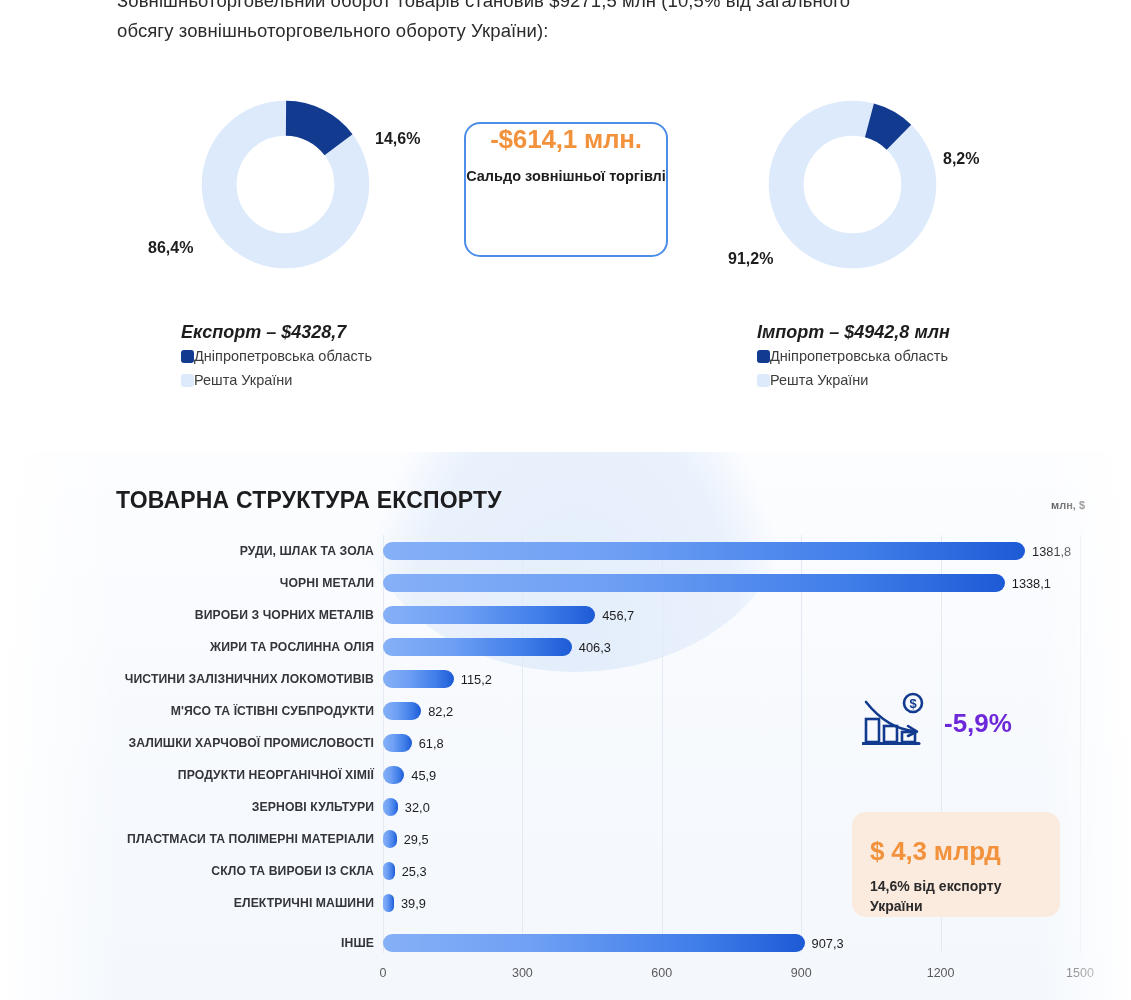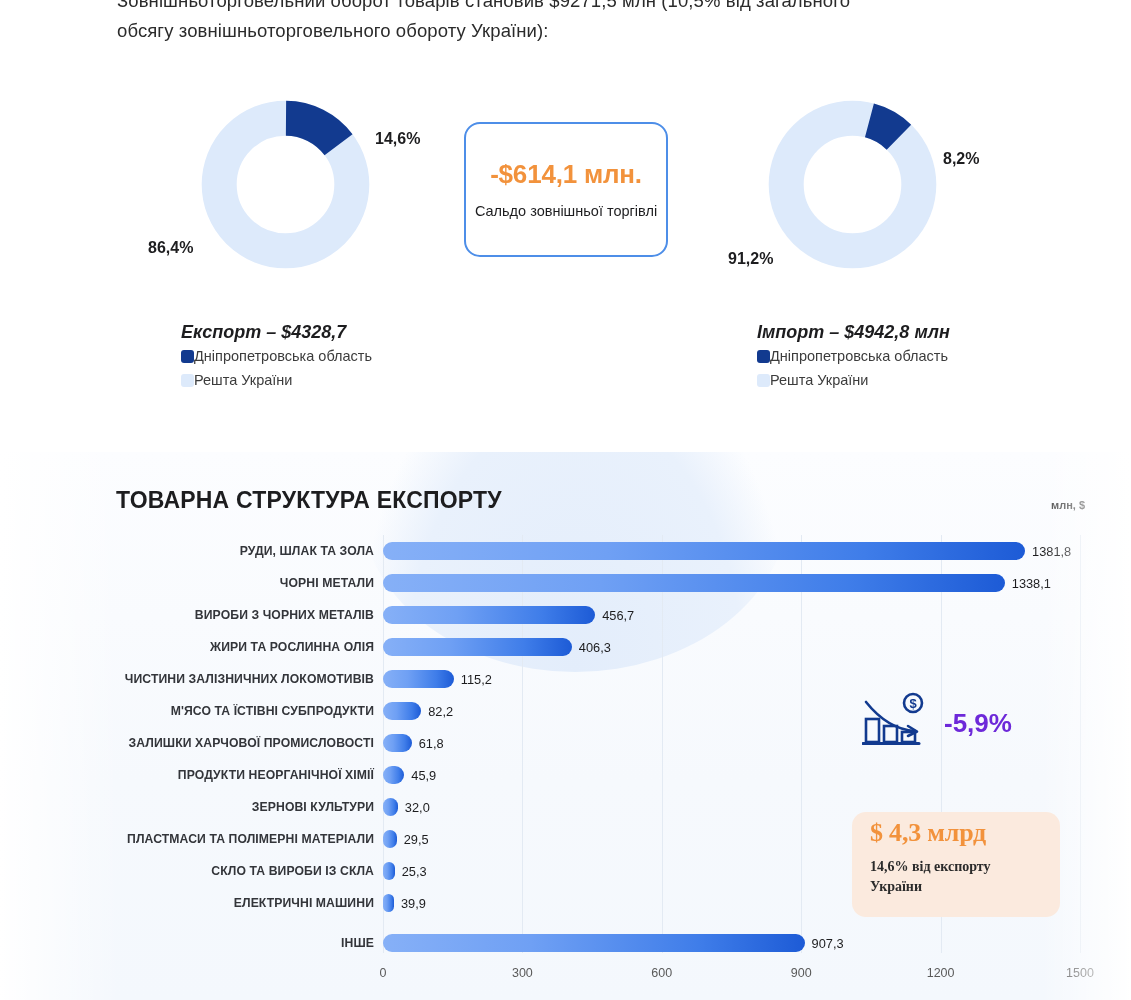--- a/index.html
+++ b/index.html
@@ -31,25 +31,25 @@
   .pct-l-big   { left: 148px; top: 239px; }
   .pct-r-small { left: 943px; top: 150px; }
   .pct-r-big   { left: 728px; top: 250px; }
 
   
   .balance-card {
     position: absolute; left: 464px; top: 122px;
     width: 204px; height: 135px;
     border: 2px solid #4d8ee8; border-radius: 16px;
     background: #ffffff;
-    display: flex; flex-direction: column; align-items: center; justify-content: center;
+    display: flex; flex-direction: column; align-items: center; 
     gap: 11px;
   }
   .balance-value { font-size: 26px; font-weight: 700; color: #f2923c; letter-spacing: -0.2px; }
-  .balance-label { font-size: 14.5px; font-weight: 400; color: #1d1d1f; text-align: center; line-height: 20px; }
+  .balance-label { font-size: 14.5px; font-weight: 700; color: #1d1d1f; text-align: center; line-height: 20px; }
 
   
   .legend { position: absolute; }
   .legend-left  { left: 181px; top: 322px; }
   .legend-right { left: 757px; top: 322px; }
   .legend-title { font-size: 18px; font-weight: 700; color: #1d1d1f; margin-bottom: 5px; white-space: nowrap; font-style: italic; }
   .legend-row { display: flex; align-items: center; gap: 0; margin-bottom: 8px; }
   .legend-swatch { width: 13px; height: 13px; border-radius: 3px; flex: none; }
   .legend-text { font-size: 14.5px; color: #3c3c3c; white-space: nowrap; }
 
@@ -94,22 +94,21 @@
   .tick { position: absolute; top: 0; font-size: 12.5px; color: #5a5a5a; transform: translateX(-50%); }
 
   
   .decline { position: absolute; left: 862px; top: 692px; display: flex; align-items: center; gap: 16px; }
   .decline-val { font-size: 26px; font-weight: 700; color: #6d28d9; }
 
   
   .peach {
     position: absolute; left: 852px; top: 812px; width: 208px; height: 105px;
     background: #fbeade; border-radius: 14px;
-    padding: 6px 18px 0 18px;
-    font-family: Liberation Serif, serif;
+    padding: 24px 18px 0 18px;
   }
   .peach-value { font-size: 26px; font-weight: 700; color: #f2923c; letter-spacing: -0.2px; }
   .peach-sub { margin-top: 9px; font-size: 14px; font-weight: 700; color: #2b2b2b; line-height: 20px; }
 </style>
 </head>
 <body>
 
 <div id="page">
 
   <div class="intro">

